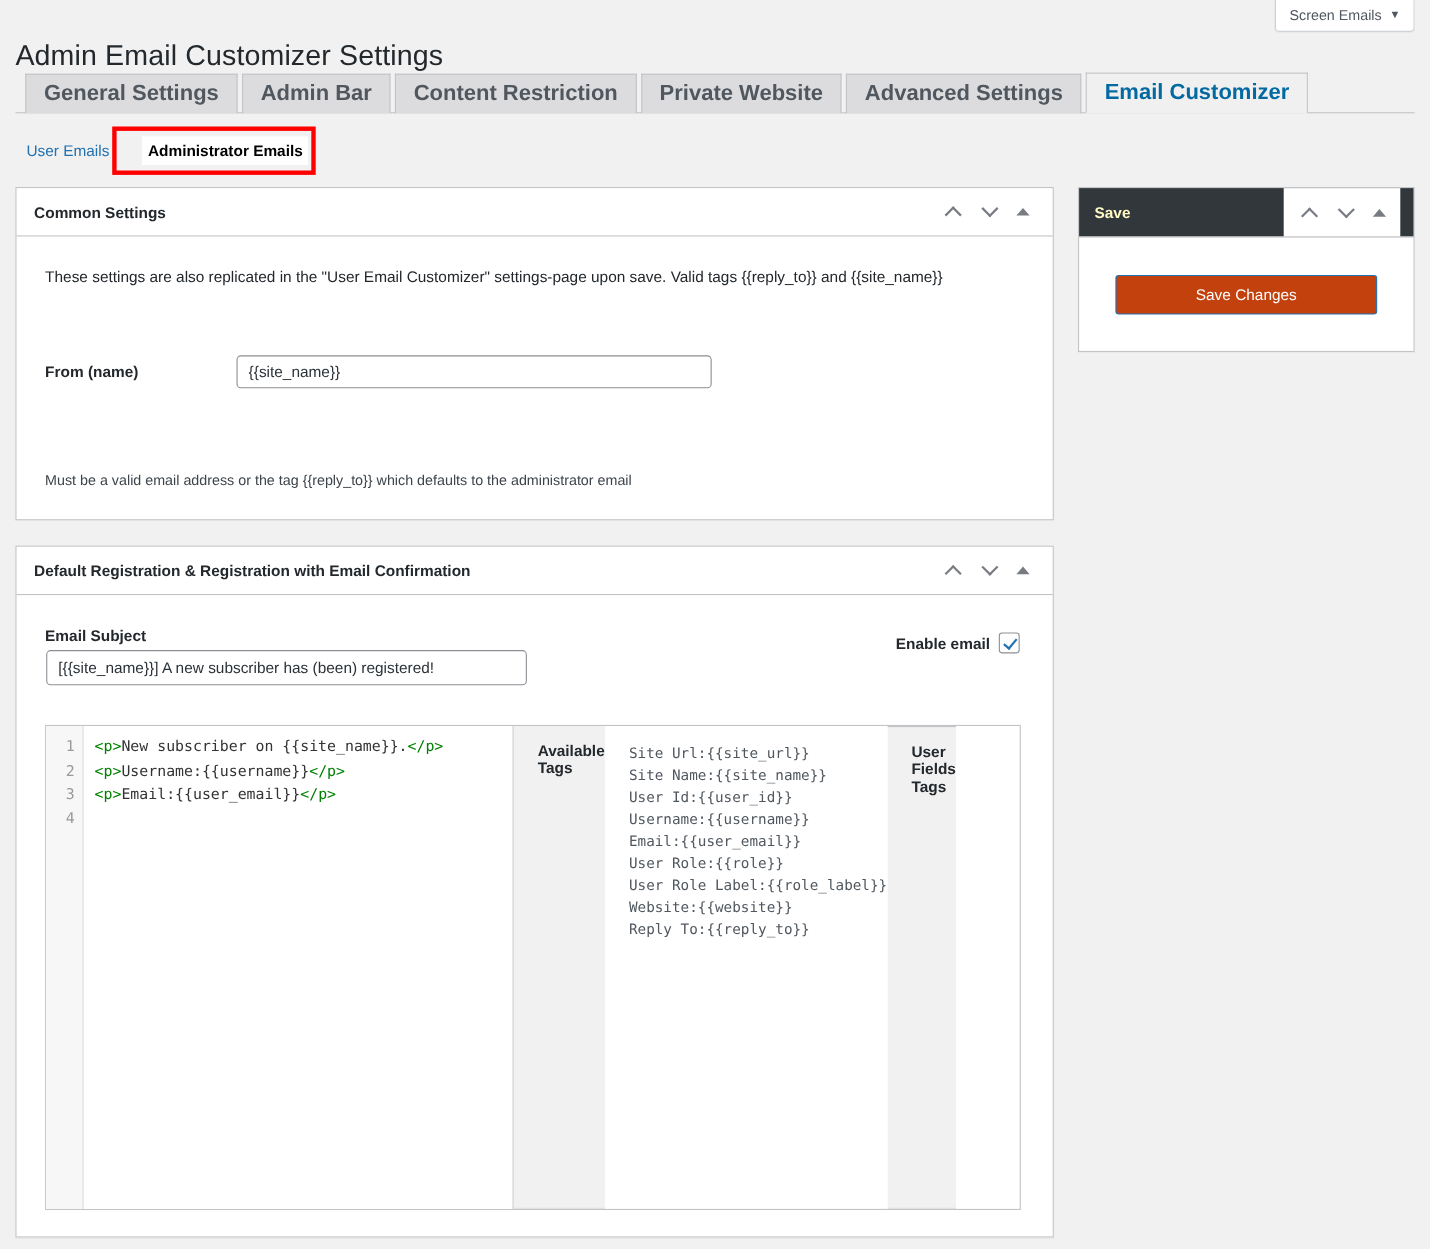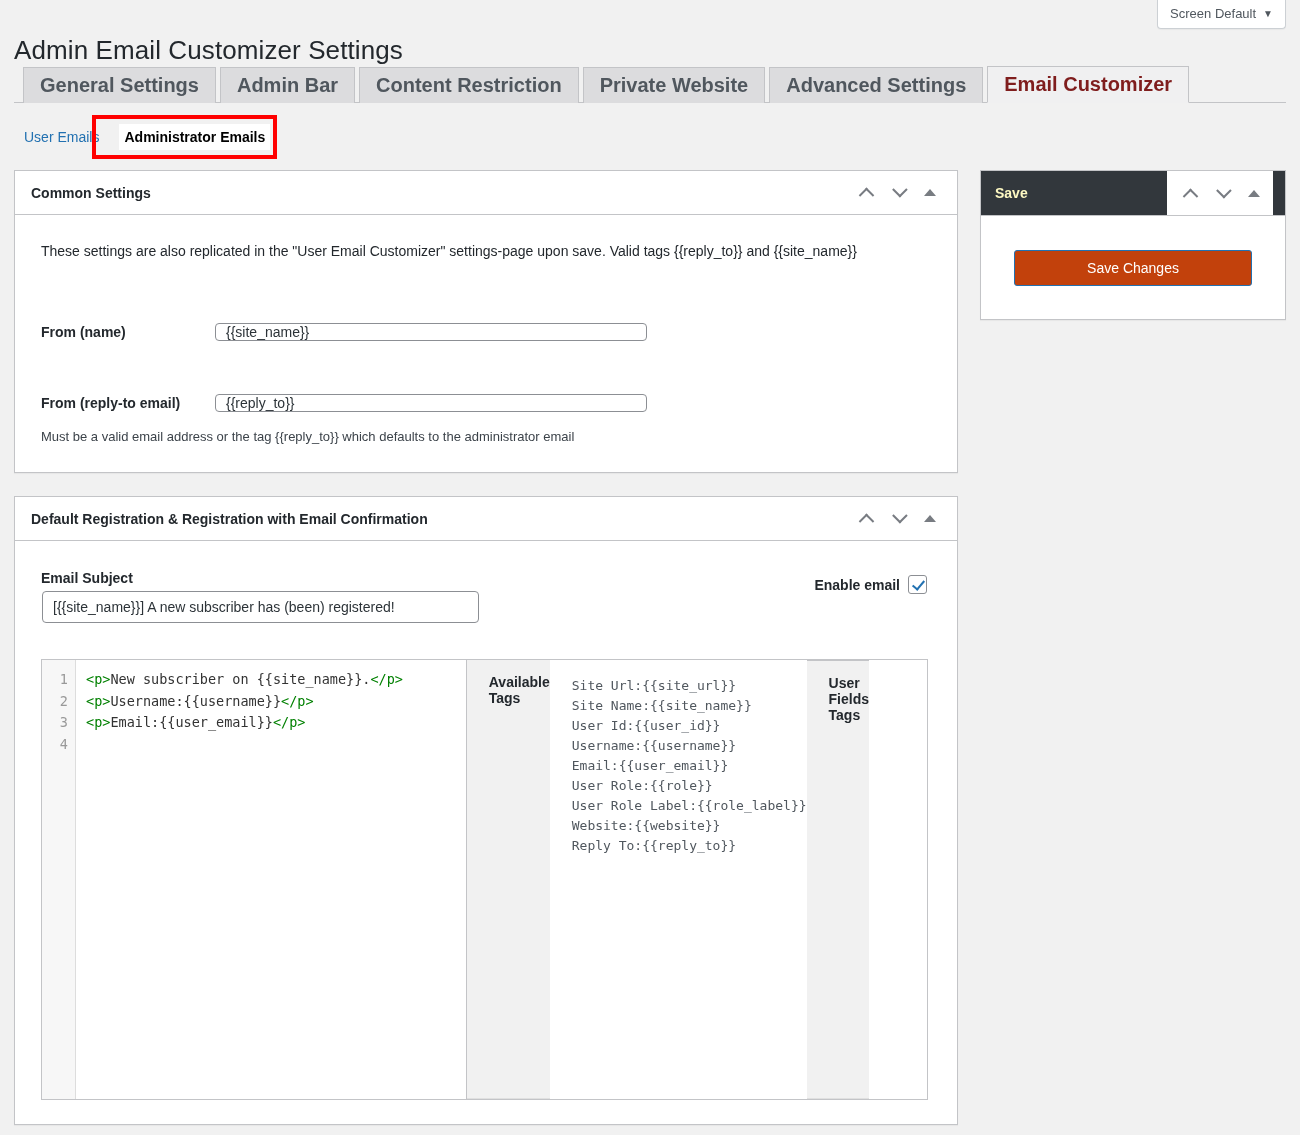--- a/index.html
+++ b/index.html
@@ -56,35 +56,36 @@
     line-height: 24px;
     padding: 5px 16px 6px 16px;
     margin: 0 4px -1px 0;
     text-decoration: none;
     white-space: nowrap;
     cursor: pointer;
   }
   .nav-tab.active {
     background: #f0f0f1;
     border-bottom: 1px solid #f0f0f1;
-    color: #7f1d1d;
+    color: #0369a1;
   }
 
   
   .subsubsub {
     position: absolute; left: 24px; top: 124px;
     display: flex; align-items: center;
     font-size: 14px;
   }
   .subsubsub a {
     color: #2271b1; text-decoration: none; cursor: pointer;
     line-height: 22px;
   }
   .subsubsub .hl-wrap {
     position: relative;
+    margin-left: 10px;
     padding-left: 20px;
   }
   .subsubsub .current {
     color: #000; font-weight: bold; line-height: 22px;
     background: #fff;
     padding: 2px 5px;
     display: inline-block;
   }
   .redbox {
     position: absolute;
@@ -145,21 +146,21 @@
     font-size: 14px; font-weight: bold; color: #23282d;
   }
   .txt {
     border: 1px solid #8c8f94;
     border-radius: 4px;
     background: #fff;
     font-family: "Liberation Sans", sans-serif;
     font-size: 14px;
     color: #2c3338;
     padding: 0 10px;
-    height: 18px;
+    height: 30px;
     outline: none;
     box-shadow: 0 0 0 transparent;
   }
   .helper {
     position: absolute;
     font-size: 13px; color: #3c434a;
   }
 
   
   #save-box { left: 980px; top: 170px; width: 306px; height: 150px; }
@@ -269,21 +270,21 @@
   }
   .tags-head.second { border-top: 1px solid #c3c4c7; }
   .tags-body.empty { min-height: 58px; flex: 0 0 58px; padding-top: 0; }
 </style>
 </head>
 <body>
 
 <div class="wrap">
 
   <div class="screen-options">
-    <span>Screen Default</span>
+    <span>Screen Emails</span>
     <span class="caret">▼</span>
   </div>
 
   <h1 class="page-title">Admin Email Customizer Settings</h1>
 
   <div class="nav-tabs">
     <a class="nav-tab">General Settings</a>
     <a class="nav-tab">Admin Bar</a>
     <a class="nav-tab">Content Restriction</a>
     <a class="nav-tab">Private Website</a>
@@ -315,24 +316,20 @@
       </span>
     </div>
 
     <div class="cs-desc">These settings are also replicated in the "User Email Customizer" settings-page upon save. Valid tags {{reply_to}} and {{site_name}}</div>
 
     <div class="field-row" style="left:26px; top:152px;">
       <span class="field-label" style="width:174px;">From (name)</span>
       <input class="txt" style="width: 432px;" value="{{site_name}}">
     </div>
 
-    <div class="field-row" style="left:26px; top:223px;">
-      <span class="field-label" style="width:174px;">From (reply-to email)</span>
-      <input class="txt" style="width: 432px;" value="{{reply_to}}">
-    </div>
 
     <div class="helper" style="left:26px; top:258px;">Must be a valid email address or the tag {{reply_to}} which defaults to the administrator email</div>
   </div>
 
   <div class="postbox" id="save-box">
     <div class="pb-header">
       <span class="pb-title">Save</span>
       <span class="pb-actions">
         <button class="pb-btn">
             <span class="chev up"></span>

